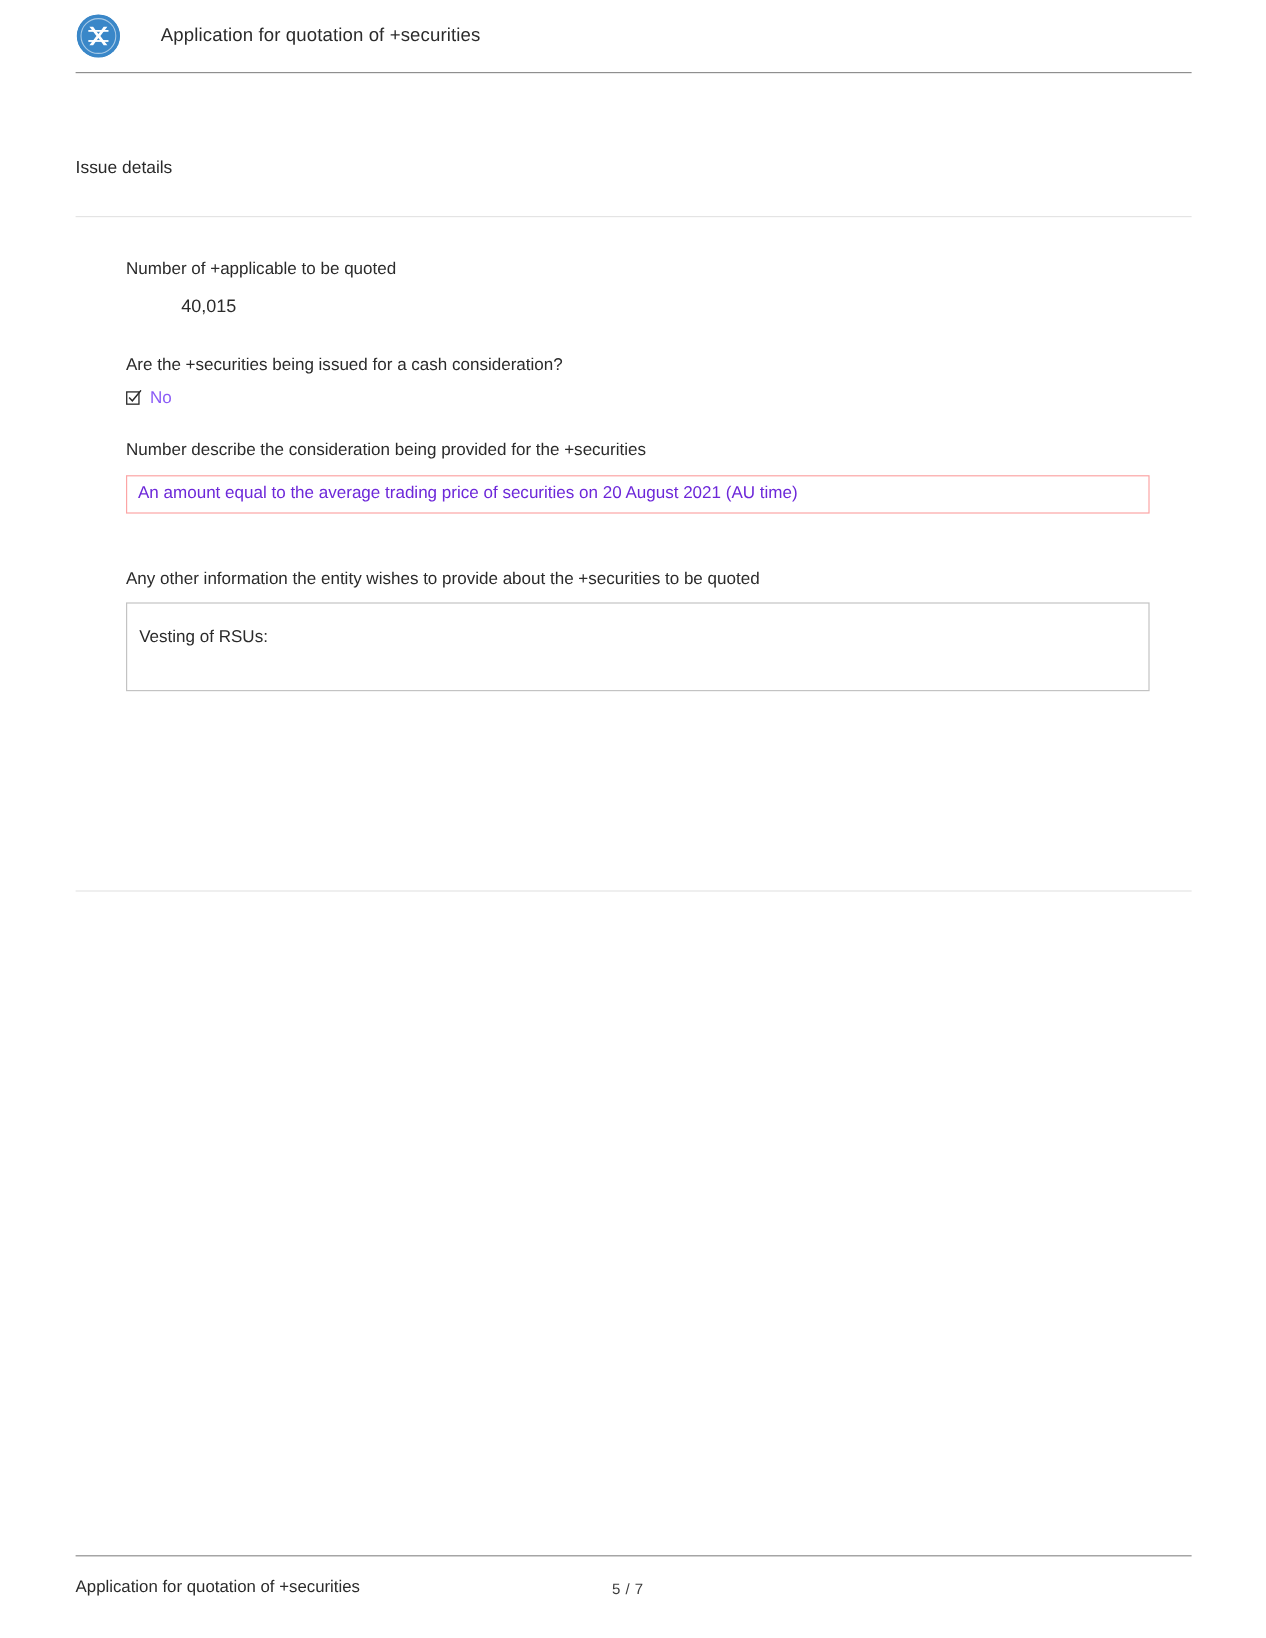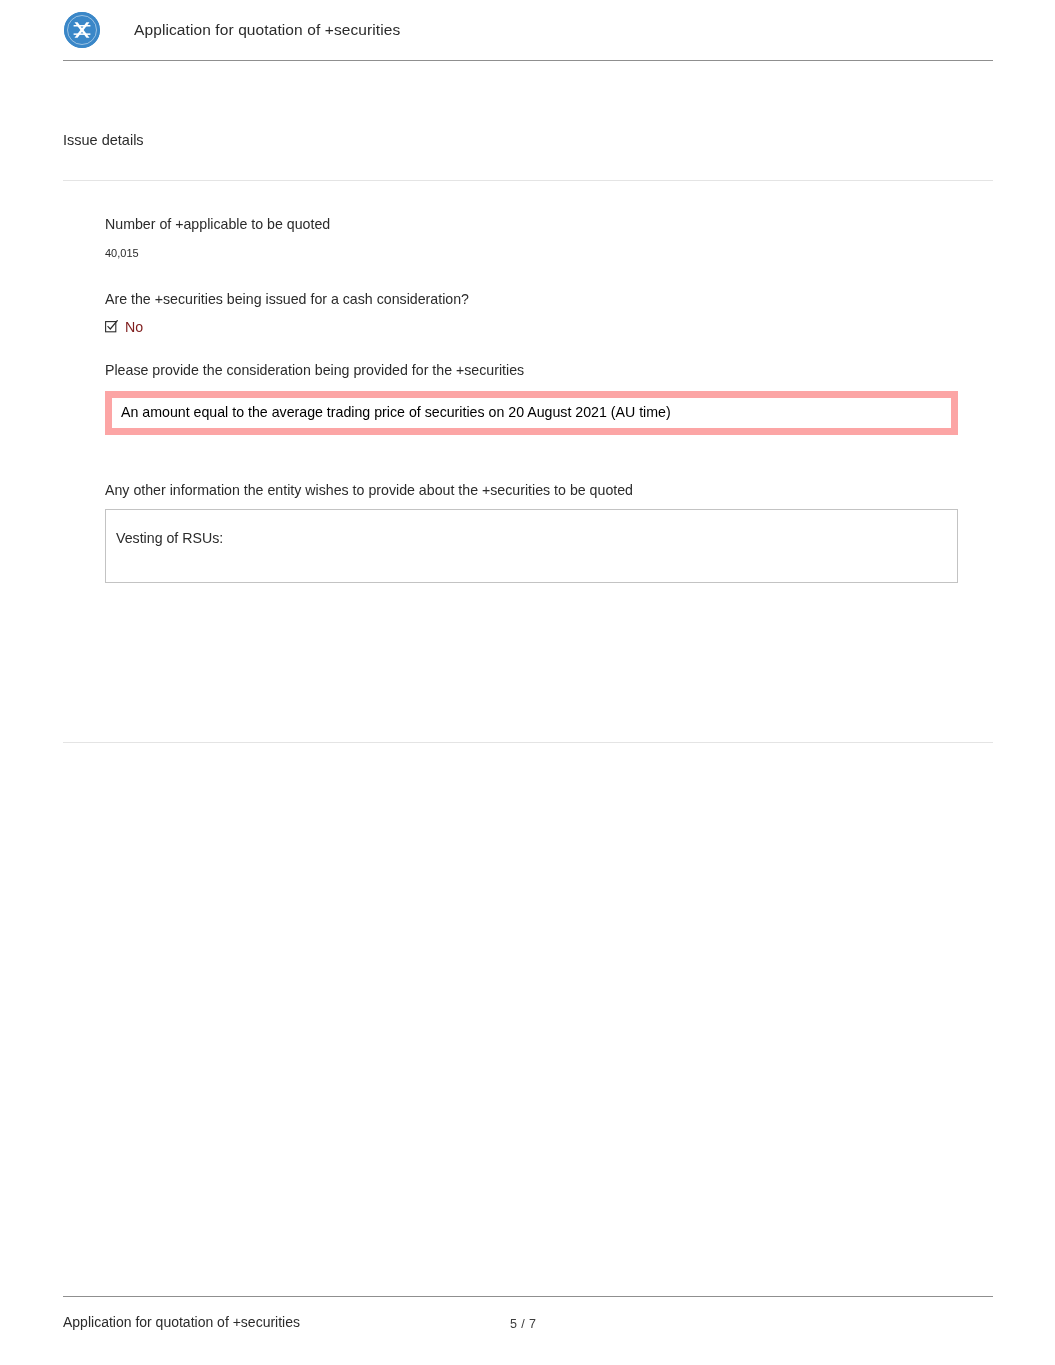--- a/index.html
+++ b/index.html
@@ -77,58 +77,59 @@
     width: 853px;
   }
   .field { margin-bottom: 0; }
 
   .field-label {
     font-size: 14.2px;
     color: #2b2b2b;
     line-height: 1.32;
   }
   .field-value {
-    font-size: 11px;
+    font-size: 15px;
     color: #2b2b2b;
     line-height: 1.3;
     margin-top: 12px;
+    margin-left: 46px;
   }
 
   .spacer-30 { height: 30px; }
   .spacer-26 { height: 26px; }
   .spacer-20 { height: 20px; }
 
   
   .choice-row {
     display: flex;
     align-items: center;
     margin-top: 10px;
     font-size: 14.2px;
-    color: #7f1d1d;
+    color: #8b5cf6;
   }
   .choice-box {
     width: 13px;
     height: 13px;
     margin-right: 7px;
     position: relative;
     flex: 0 0 auto;
   }
   .choice-box svg { display: block; }
 
   
   .input-box {
     margin-top: 11px;
-    border: 7px solid #fca5a5;
+    border: 1px solid #fca5a5;
     background: #ffffff;
     box-sizing: border-box;
     width: 853px;
     min-height: 30px;
     padding: 6px 9px 7px 9px;
     font-size: 14.2px;
-    color: #000000;
+    color: #6d28d9;
     line-height: 1.25;
   }
   .textarea-box {
     margin-top: 9px;
     border: 1px solid #c3c3c3;
     background: #ffffff;
     box-sizing: border-box;
     width: 853px;
     padding: 18px 9px 10px 10px;
     font-size: 14.2px;
@@ -221,21 +222,21 @@
             <path d="M3.0 6.6 L5.3 9.0 L12.2 0.7" fill="none" stroke="#2b2b2b" stroke-width="1.2" stroke-linecap="square"></path>
           </svg>
         </span>
         <span>No</span>
       </div>
     </div>
 
     <div class="spacer-26"></div>
 
     <div class="field">
-      <div class="field-label">Please provide the consideration being provided for the +securities</div>
+      <div class="field-label">Number describe the consideration being provided for the +securities</div>
       <div class="input-box">An amount equal to the average trading price of securities on 20 August 2021 (AU time)</div>
     </div>
 
     <div class="spacer-20"></div>
 
     <div class="field">
     </div>
 
     <div class="spacer-26"></div>
 

